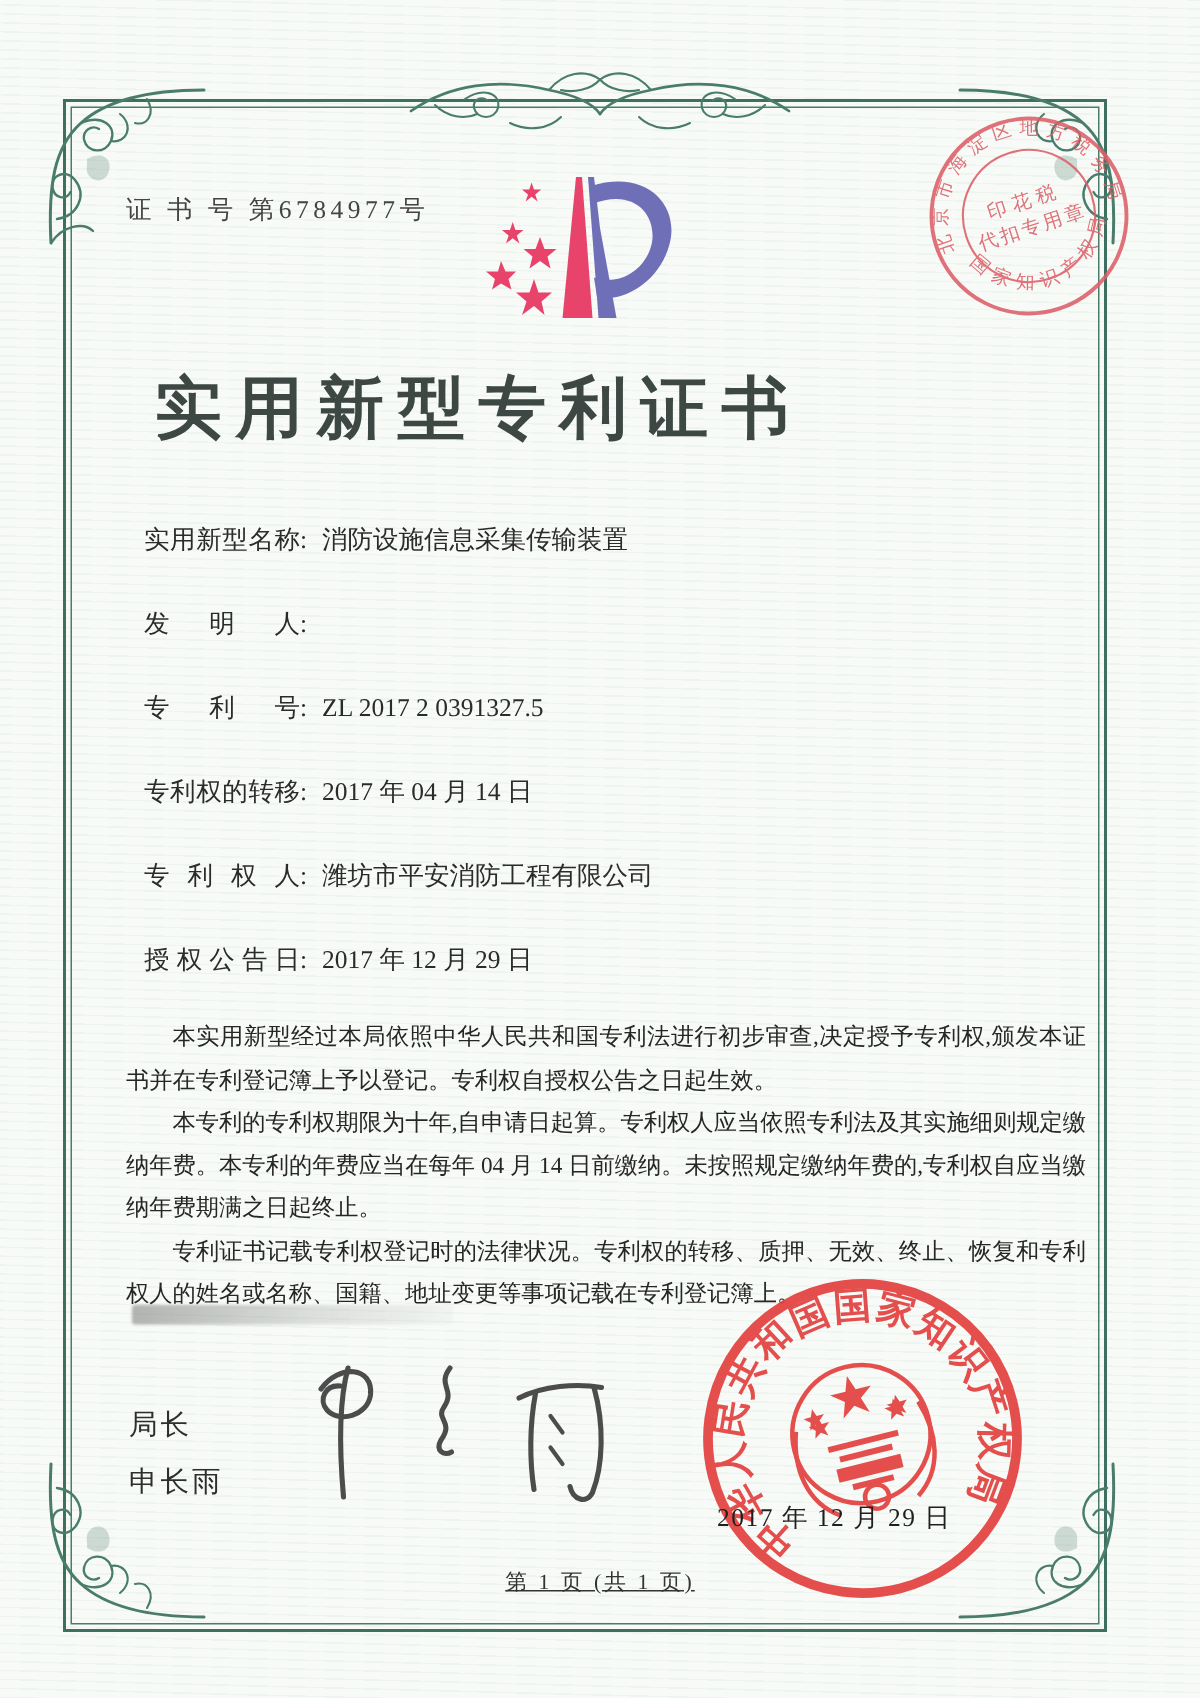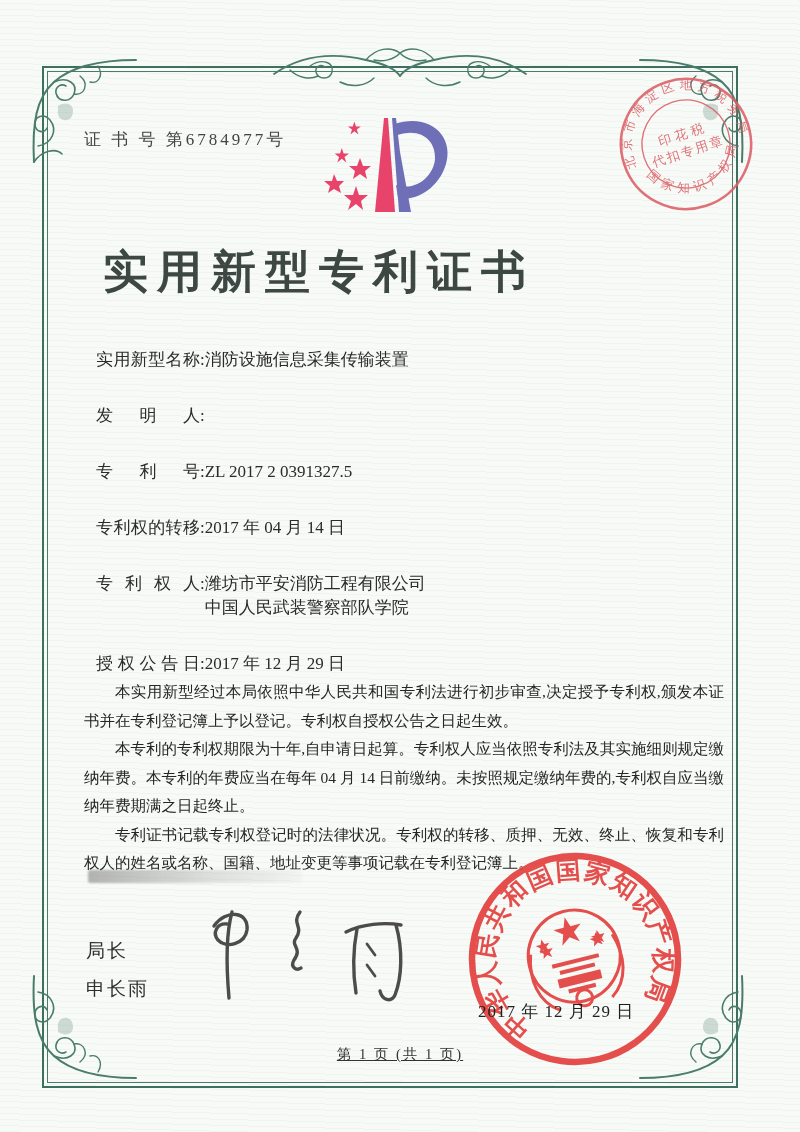--- a/index.html
+++ b/index.html
@@ -30,21 +30,21 @@
     position:absolute;left:0;top:242px;width:638px;text-align:center;
     font-size:45px;font-weight:700;letter-spacing:9px;color:#3d4743;z-index:3;
   }
   .fields{position:absolute;left:84px;top:348px;width:630px;z-index:3;font-size:17px;}
   .frow{display:flex;margin-bottom:32px;line-height:24px;}
   .flabel{
     display:inline-block;width:104px;flex:0 0 104px;
     text-align:justify;text-align-last:justify;color:#2b2b2b;margin-left:12px;
   }
   .fsep{flex:0 0 auto;}
-  .fval{}
+  .fval{margin-left:10px;}
   .fval .vline{display:block;}
   .paras{
     position:absolute;left:84px;top:678px;width:640px;z-index:3;
     font-size:15.5px;line-height:28.5px;text-align:justify;color:#262626;
   }
   .paras p{margin:0;text-indent:2em;}
   .smudge{
     position:absolute;left:88px;top:870px;width:214px;height:13px;z-index:3;
     background:linear-gradient(to right,rgba(110,110,110,.5),rgba(150,150,150,.28) 55%,rgba(180,180,180,.08));
     filter:blur(1.2px);border-radius:2px;
@@ -166,21 +166,20 @@
     <div class="frow">
       <span class="flabel">专利权的转移</span>
         <span class="fsep">:</span>
       <span class="fval">2017 年 04 月 14 日</span>
     </div>
     <div class="frow">
       <span class="flabel">专利权人</span>
         <span class="fsep">:</span>
       <span class="fval">
         <span class="vline">潍坊市平安消防工程有限公司</span>
-        <span class="vline">中国人民武装警察部队学院</span>
       </span>
     </div>
     <div class="frow">
       <span class="flabel">授权公告日</span>
         <span class="fsep">:</span>
       <span class="fval">2017 年 12 月 29 日</span>
     </div>
   </div>
 
   <div class="paras">

